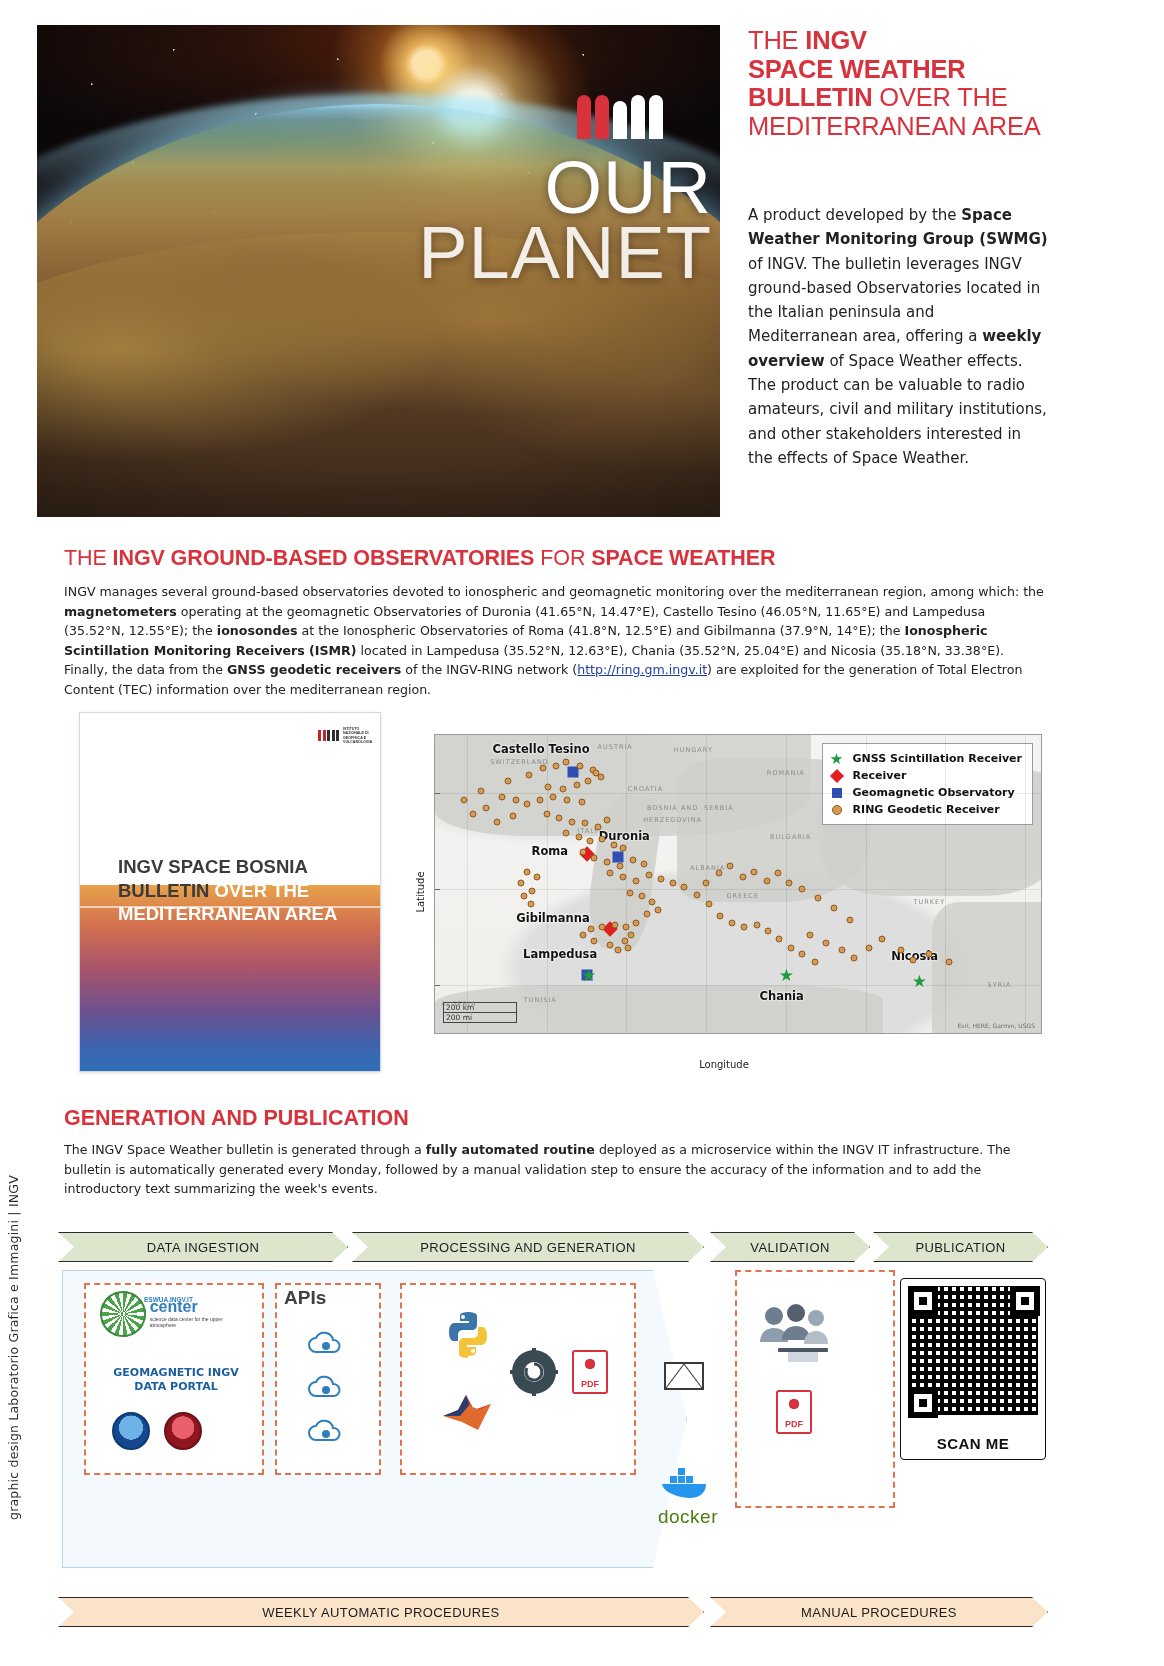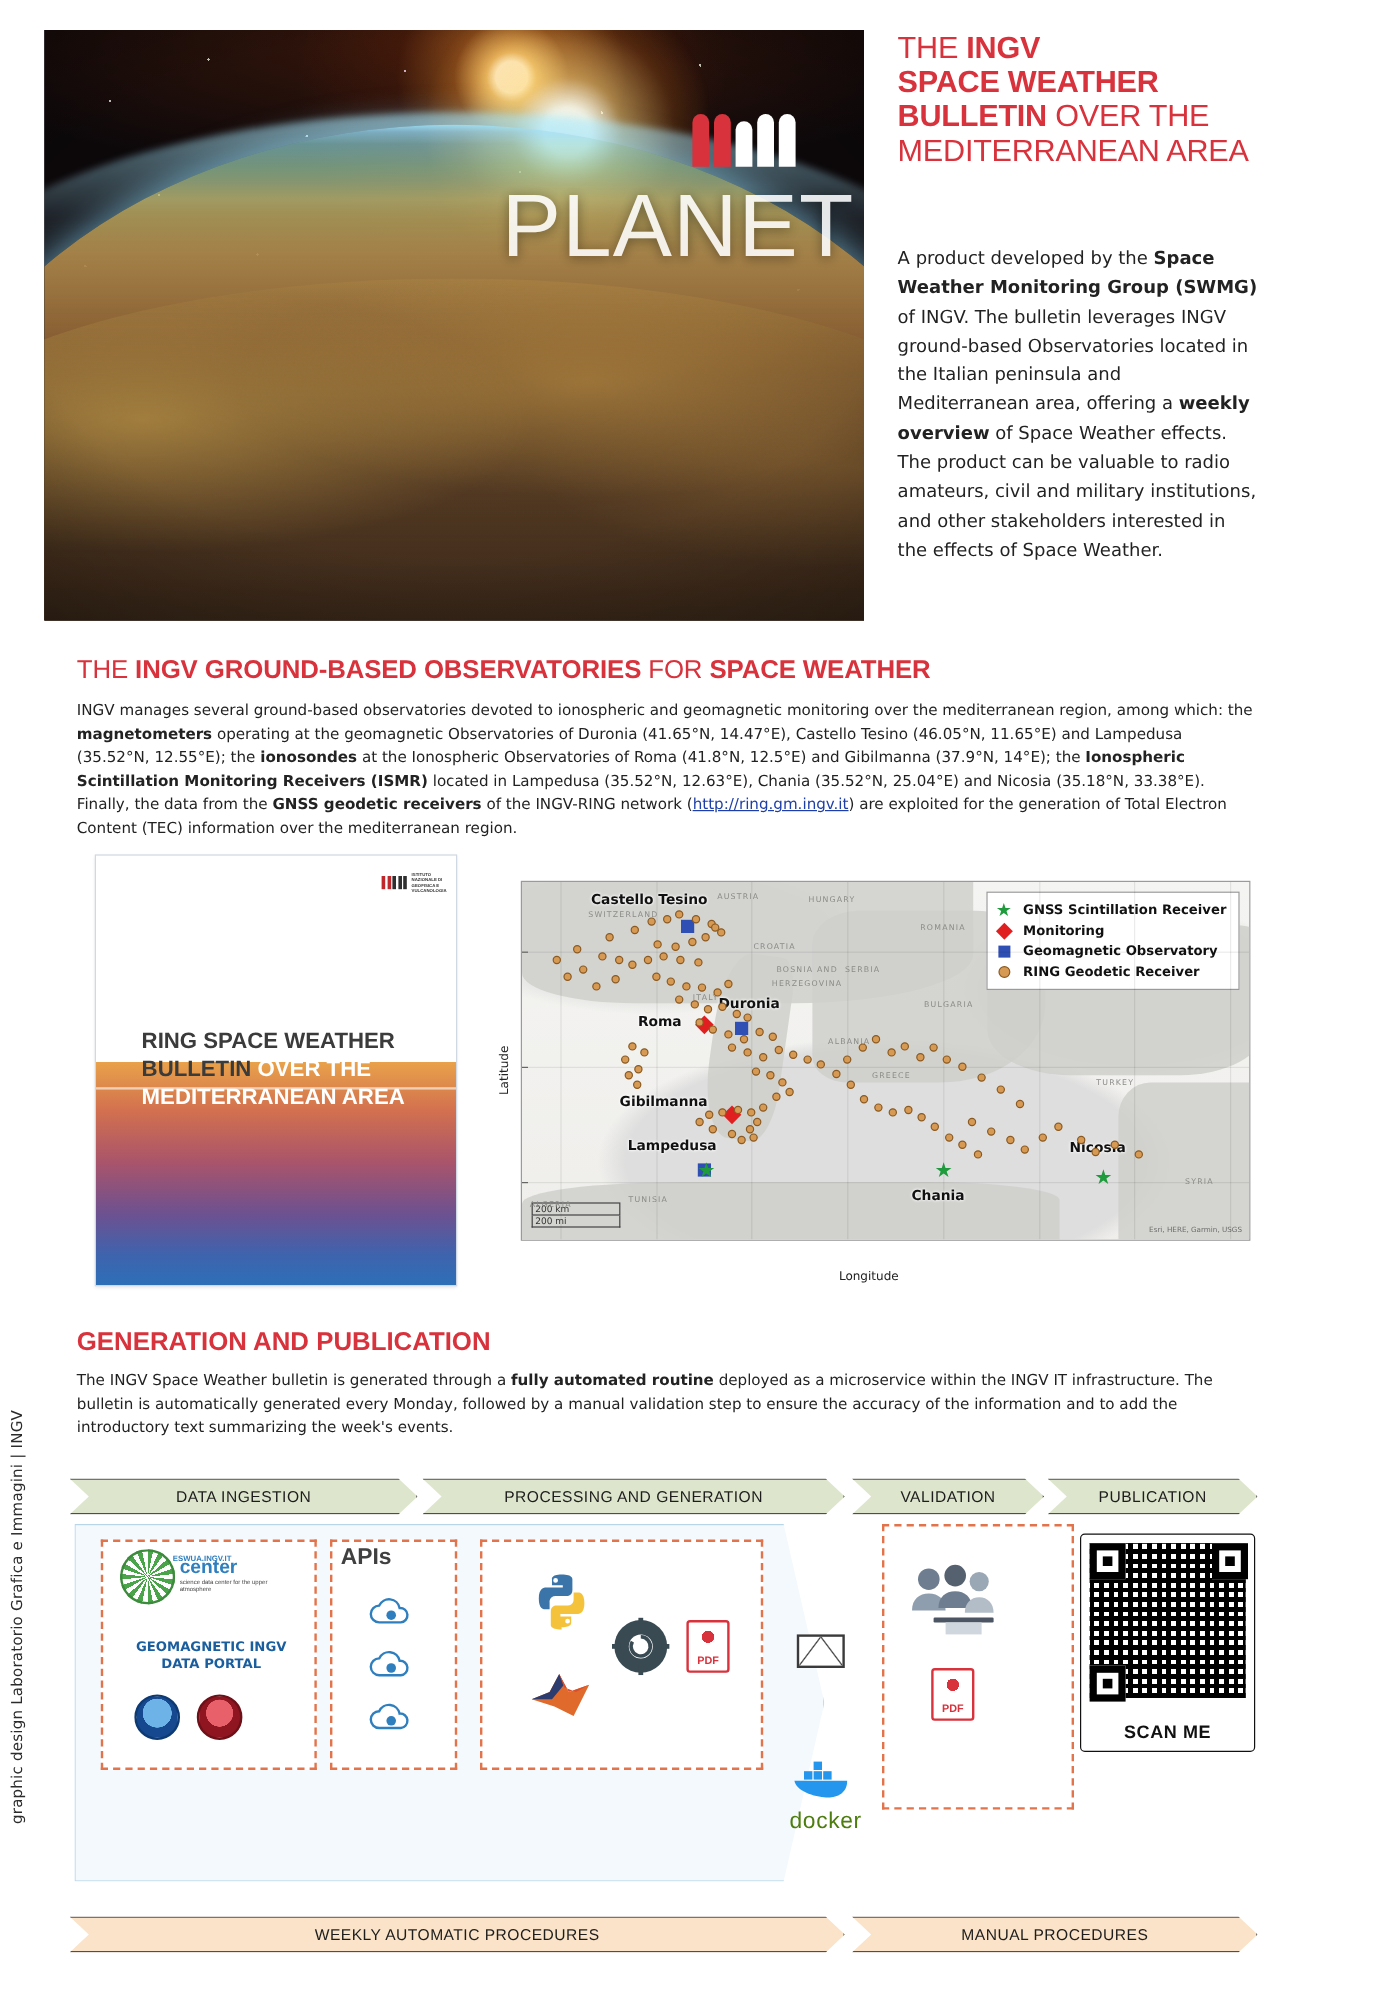--- a/index.html
+++ b/index.html
@@ -463,20 +463,21 @@
 
   <div class="hero-logo">
     <span class="red s1"></span>
       <span class="red s2"></span>
       <span class="s3"></span>
       <span class="s4"></span>
       <span class="s5"></span>
   </div>
 
   <div class="hero-title">
+    <div class="l1">OUR</div>
     <div class="l2">PLANET</div>
   </div>
 </div>
 
 <div class="head-title">
   <div><span class="light">THE </span><span>INGV</span></div>
   <div>SPACE WEATHER</div>
   <div><span>BULLETIN</span><span class="light"> OVER THE</span></div>
   <div class="light">MEDITERRANEAN AREA</div>
 </div>
@@ -497,21 +498,21 @@
     <span class="bars">
         <i class="r"></i>
         <i class="r"></i>
         <i></i>
         <i></i>
         <i></i>
       </span>
     <span class="txt">ISTITUTO NAZIONALE DI GEOFISICA E VULCANOLOGIA</span>
   </div>
   <div class="brochure-title">
-    <div>RING SPACE WEATHER</div>
+    <div>INGV SPACE BOSNIA</div>
     <div><span>BULLETIN</span><span class="w"> OVER THE</span></div>
     <div class="w">MEDITERRANEAN AREA</div>
   </div>
 </div>
 
 <div class="mapfig">
   <div class="axis-y-label">Latitude</div>
   <div class="axis-x-label">Longitude</div>
 
   <div class="map-plot" id="map-plot">
@@ -528,21 +529,21 @@
         <div class="legend-row">
           <div class="legend-key">
             <span style="color:#1f9a3c;font-size:15px;line-height:1;">★</span>
           </div>
           <div class="legend-text">GNSS Scintillation Receiver</div>
         </div>
         <div class="legend-row">
           <div class="legend-key">
             <span style="display:block;width:10px;height:10px;background:#e02020;transform:rotate(45deg);"></span>
           </div>
-          <div class="legend-text">Monitoring</div>
+          <div class="legend-text">Receiver</div>
         </div>
         <div class="legend-row">
           <div class="legend-key">
             <span style="display:block;width:10px;height:10px;background:#2f4fb4;"></span>
           </div>
           <div class="legend-text">Geomagnetic Observatory</div>
         </div>
         <div class="legend-row">
           <div class="legend-key">
             <span style="display:block;width:10px;height:10px;border-radius:50%;background:#d79a54;border:1px solid #8a5a22;"></span>

